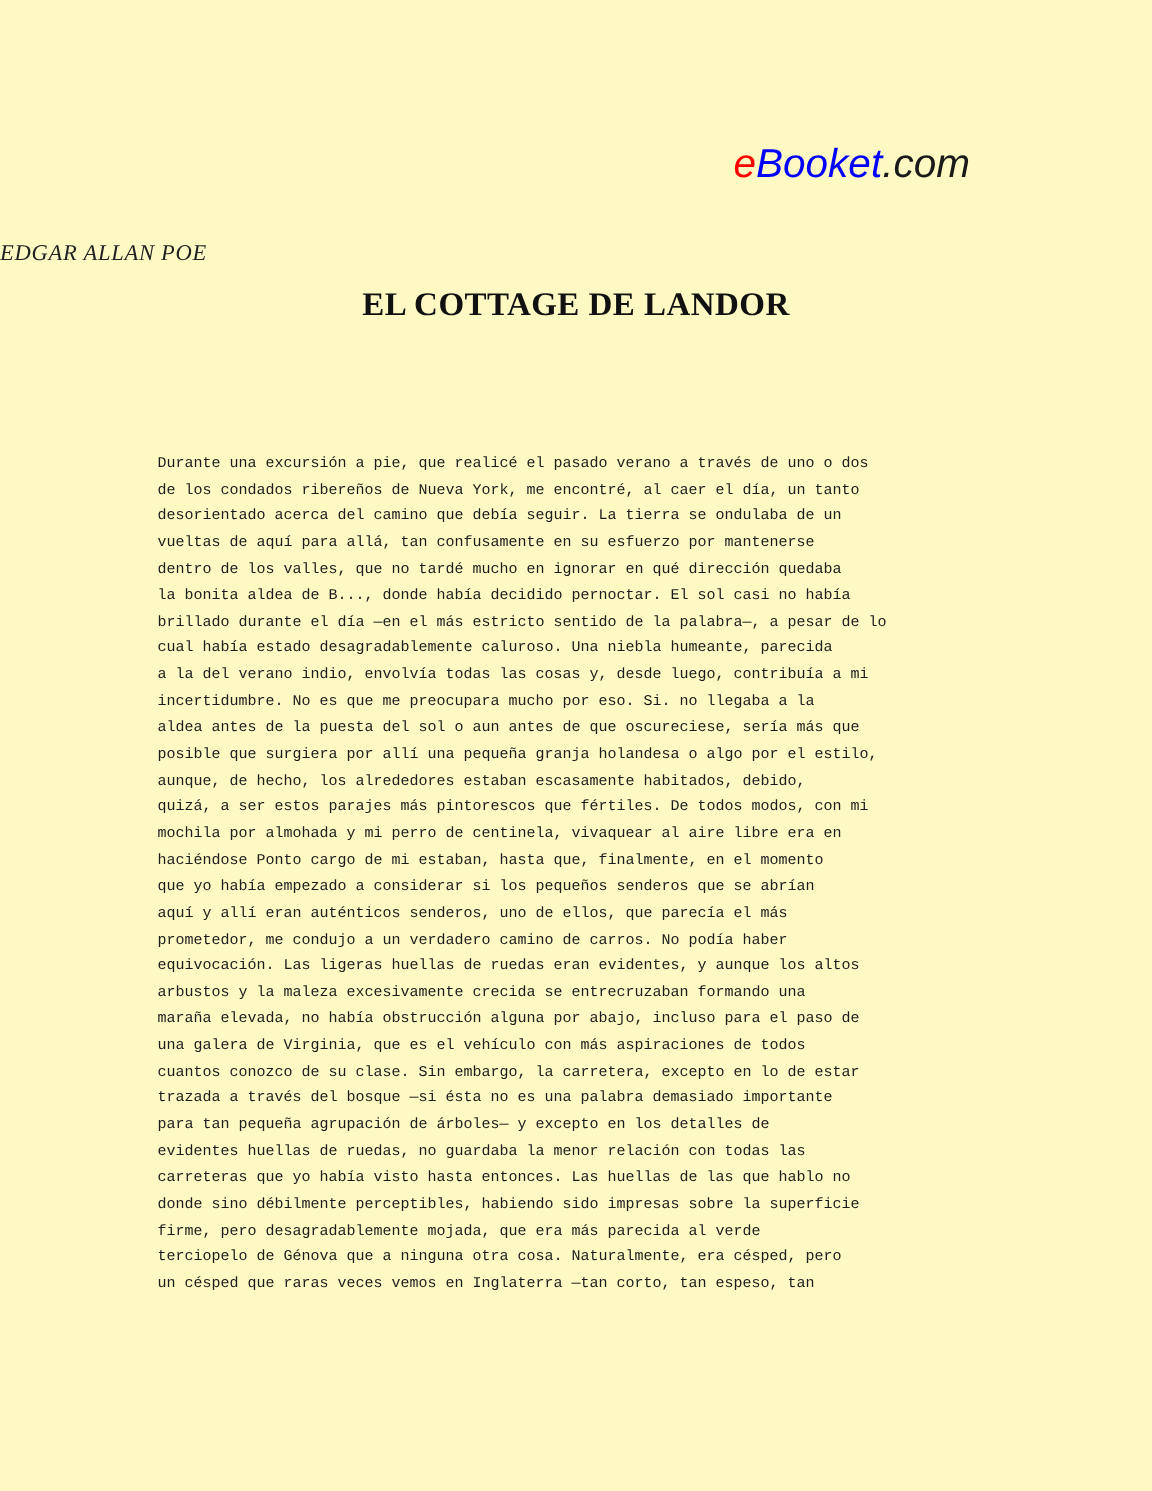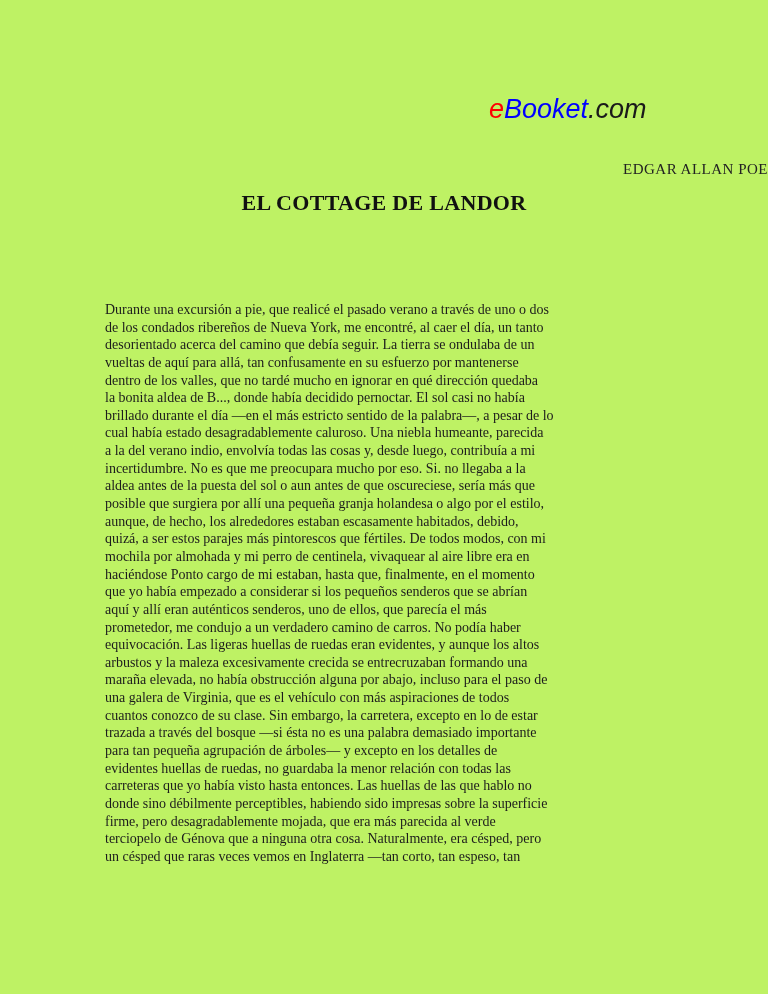--- a/index.html
+++ b/index.html
@@ -4,40 +4,41 @@
 <style>
   html, body {
     margin: 0;
     padding: 0;
     background: #ffffff;
   }
   .page {
     position: relative;
     width: 768px;
     height: 994px;
-    background: #bef264;
+    background: #fef9c3;
     overflow: hidden;
   }
   .logo {
     position: absolute;
     left: 489px;
     top: 93px;
     font-family: "Liberation Sans", sans-serif;
     font-style: italic;
     font-size: 27px;
     line-height: 33px;
     white-space: nowrap;
   }
   .author {
     position: absolute;
     left: 0;
     top: 161px;
     width: 768px;
-    text-align: right;
+    text-align: left;
     font-family: "Liberation Serif", serif;
+    font-style: italic;
     font-size: 15px;
     letter-spacing: 0.5px;
     color: #222222;
   }
   .doc-title {
     position: absolute;
     left: 0;
     top: 190px;
     width: 768px;
     text-align: center;
@@ -45,22 +46,22 @@
     font-weight: bold;
     font-size: 22px;
     letter-spacing: 0.3px;
     color: #111111;
   }
   .body-text {
     position: absolute;
     left: 105px;
     top: 301px;
     width: 570px;
-    font-family: Liberation Serif, serif;
-    font-size: 14px;
+    font-family: Liberation Mono, monospace;
+    font-size: 10px;
     color: #1c1c1c;
   }
   .body-text .line {
     white-space: pre;
     line-height: 17.65px;
     height: 17.65px;
   }
 </style>
 </head>
 <body>

